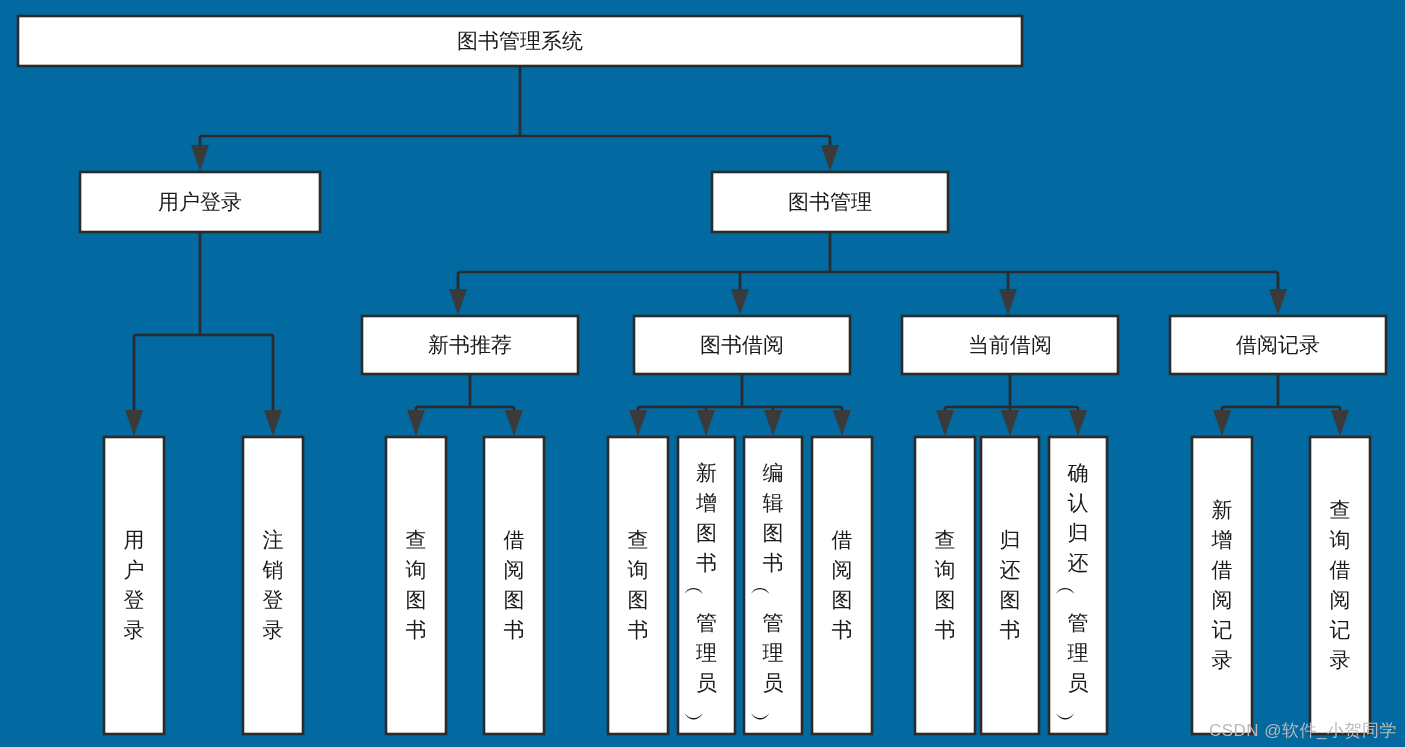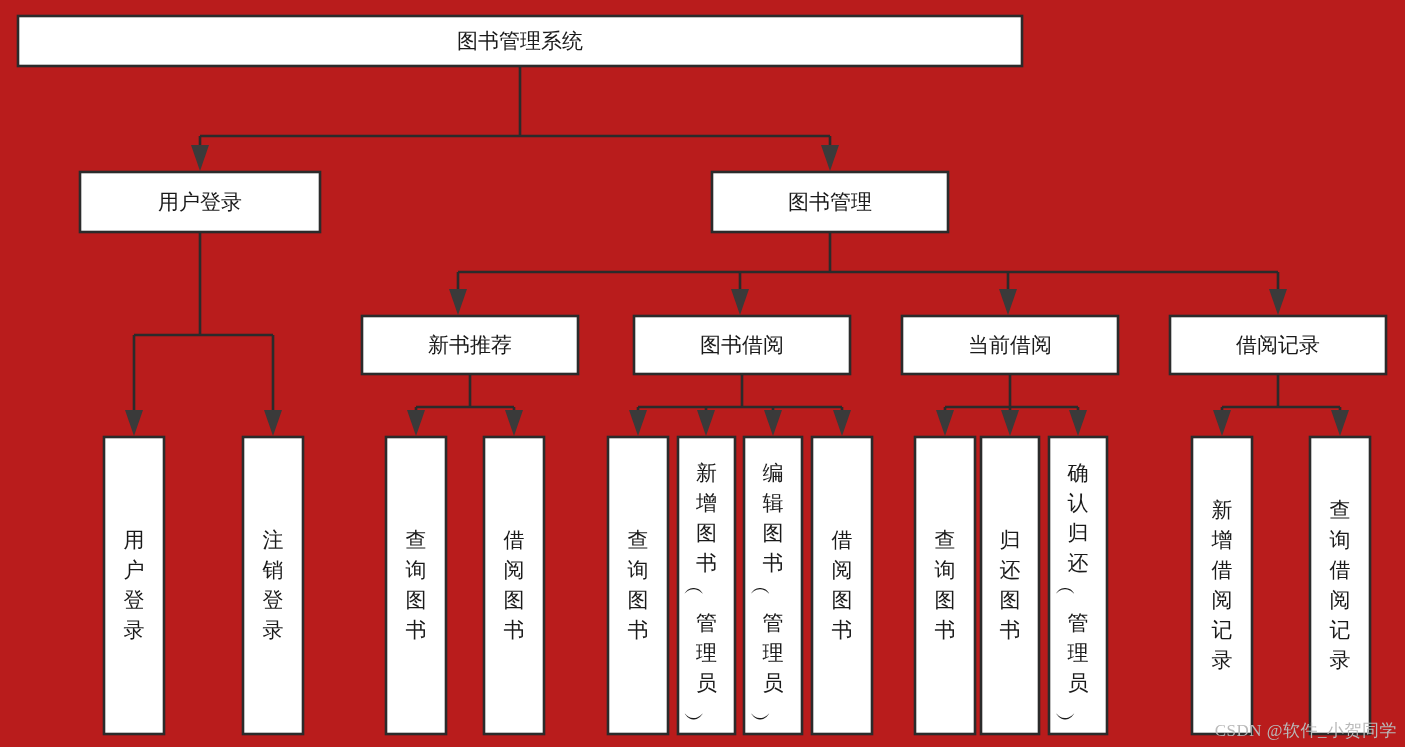--- a/index.html
+++ b/index.html
@@ -8,21 +8,21 @@
     padding: 0;
     background: #ffffff;
   }
   body {
     font-family: "DejaVu Sans", "Liberation Sans", sans-serif;
   }
   #diagram-root {
     position: relative;
     width: 1405px;
     height: 747px;
-    background: #b91c1c;
+    background: #0369a1;
     overflow: hidden;
   }
   svg#tree-svg {
     position: absolute;
     top: 0;
     left: 0;
     width: 1405px;
     height: 747px;
     display: block;
   }
@@ -54,21 +54,21 @@
     font-size: 21px;
     fill: #1a1a1a;
     text-anchor: middle;
     dominant-baseline: middle;
     white-space: pre;
   }
   .watermark-text {
     position: absolute;
     right: 8px;
     bottom: 5px;
-    font-family: Liberation Serif, serif;
+    font-family: Liberation Sans, sans-serif;
     font-size: 17px;
     color: #b9b9b9;
     letter-spacing: 0.5px;
     user-select: none;
     pointer-events: none;
     white-space: nowrap;
   }
 </style>
 </head>
 <body>

